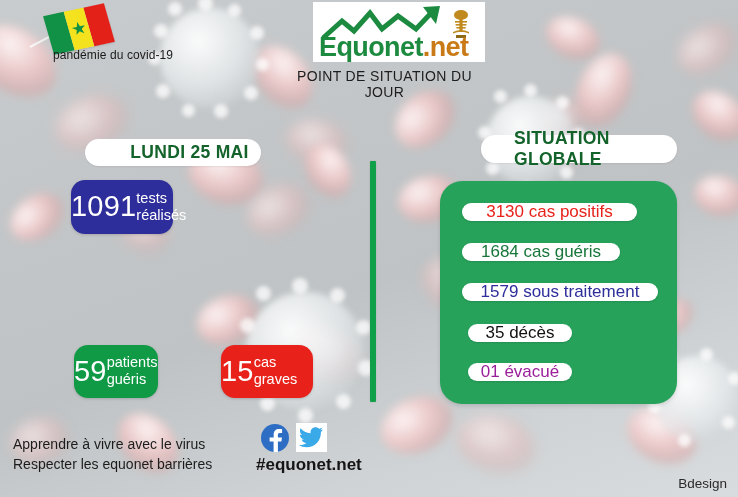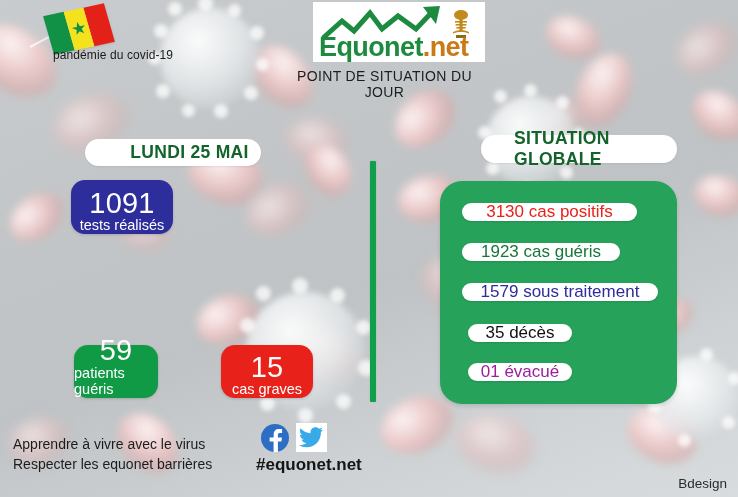--- a/index.html
+++ b/index.html
@@ -102,21 +102,21 @@
     position: absolute; background: #ffffff; border-radius: 999px;
     display: flex; align-items: center; justify-content: center;
     box-shadow: 0 1px 2px rgba(0,0,0,0.07);
   }
   .section-title {
     font-size: 17.5px; font-weight: bold; color: #13632b; letter-spacing: 0.3px; padding-left: 33px;
   }
 
   .stat-box {
     position: absolute; border-radius: 14px;
-    display: flex; flex-direction: column; align-items: center; justify-content: flex-end;
+    display: flex; flex-direction: row; align-items: center; justify-content: space-between;
     color: #ffffff; box-shadow: 0 1px 3px rgba(0,0,0,0.16);
   }
   .stat-num { font-size: 29px; line-height: 1.02; letter-spacing: 0.2px; }
   .stat-cap { font-size: 14.5px; line-height: 1.15; margin-top: -1px; }
 
   .box-blue { background: #2d2d9b; }
   .box-green { background: #119a46; }
   .box-red { background: #e8221b; }
 
   
@@ -318,21 +318,21 @@
   </div>
 
   <div class="divider"></div>
 
   <div class="pill-white" style="left:481px; top:135px; width:196px; height:28px;">
     <span class="section-title">SITUATION GLOBALE</span>
   </div>
 
   <div class="global-panel">
     <div class="g-pill" style="left:22px; top:22px; width:175px; color:#e8221b;">3130 cas positifs</div>
-    <div class="g-pill" style="left:22px; top:62px; width:158px; color:#17763a;">1923 cas guéris</div>
+    <div class="g-pill" style="left:22px; top:62px; width:158px; color:#17763a;">1684 cas guéris</div>
     <div class="g-pill" style="left:22px; top:102px; width:196px; color:#2d2d9b;">1579 sous traitement</div>
     <div class="g-pill" style="left:28px; top:143px; width:104px; color:#111111;">35 décès</div>
     <div class="g-pill" style="left:28px; top:182px; width:104px; color:#9b1f9b;">01 évacué</div>
   </div>
 
   <div class="footer-text">
     <div>Apprendre à vivre avec le virus</div>
     <div>Respecter les equonet barrières</div>
   </div>
 

